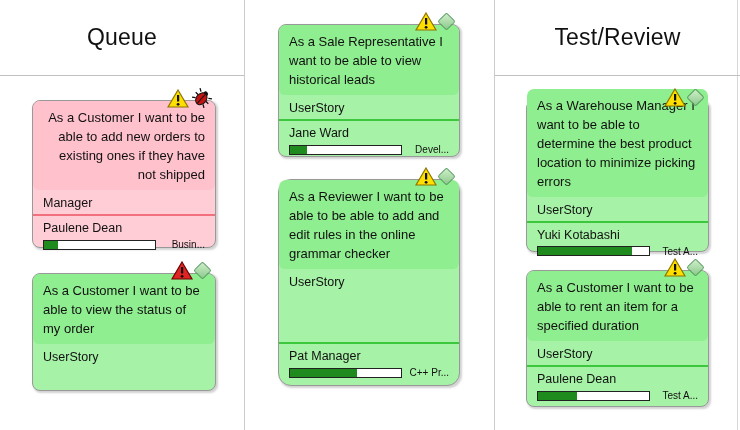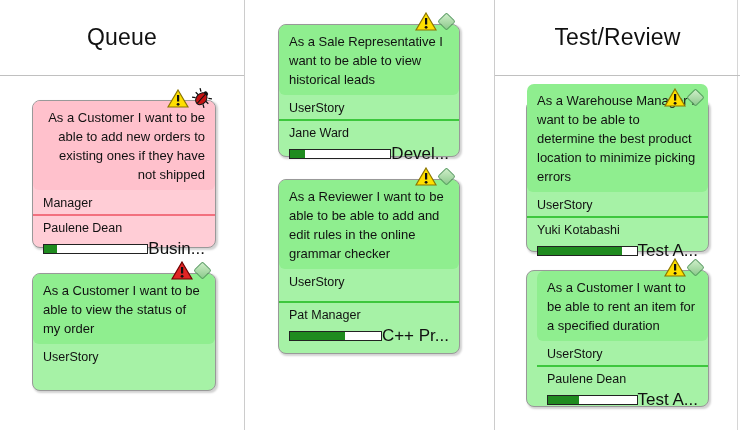--- a/index.html
+++ b/index.html
@@ -36,37 +36,37 @@
   .card.green .card-desc{background:#8FEE8F;}
   .card.pink  .card-desc{background:#FFC1CC;text-align:right;}
   .card-type{padding:6px 10px 4px;font-size:12.5px;flex:1;}
   .card-footer{padding:3px 10px 7px;}
   .card.green .card-footer{border-top:2px solid #3DC73D;}
   .card.pink  .card-footer{border-top:2px solid #F2707E;}
   .assignee{font-size:12.5px;padding:2px 0 4px;}
   .bar-row{display:flex;align-items:center;justify-content:space-between;}
   .pbar{width:113px;height:10px;border:1px solid #222;background:#fff;}
   .pfill{height:100%;background:#1F8B1F;}
-  .bar-label{font-size:17px;white-space:nowrap;}
+  .bar-label{font-size:10px;white-space:nowrap;}
 
   .icons{position:absolute;top:-13px;right:3px;display:flex;align-items:flex-end;gap:3px;z-index:3;}
   .diamond{
     width:13px;height:13px;margin:0 3px 3px 0;
     background:linear-gradient(135deg,#CFEFC9,#8CC98C);
     border:1px solid #5B9E63;border-radius:2px;transform:rotate(45deg);
   }
   
   .c1 .card.k1{margin-top:24px;height:148px;}
   .c1 .card.k2{margin-top:25px;height:118px;}
   .c2 .card{margin-left:33px;width:182px;}
   .c2 .card.k1{margin-top:24px;height:133px;}
-  .c2 .card.k2{margin-top:22px;height:175px;}
+  .c2 .card.k2{margin-top:22px;height:207px;border-radius:13px;}
   .c3 .card{margin-left:31px;width:183px;}
   .c3 .card.k1{margin-top:24px;height:152px;justify-content:center;}
-  .c3 .card.k2{margin-top:18px;height:137px;padding-left:10px;}
+  .c3 .card.k2{margin-top:18px;height:137px;}
 </style>
 </head>
 <body>
 
 <div class="board">
   <div class="vsep s1"></div>
   <div class="vsep s2"></div>
   <div class="vsep s3"></div>
 
   <div class="col c1">

